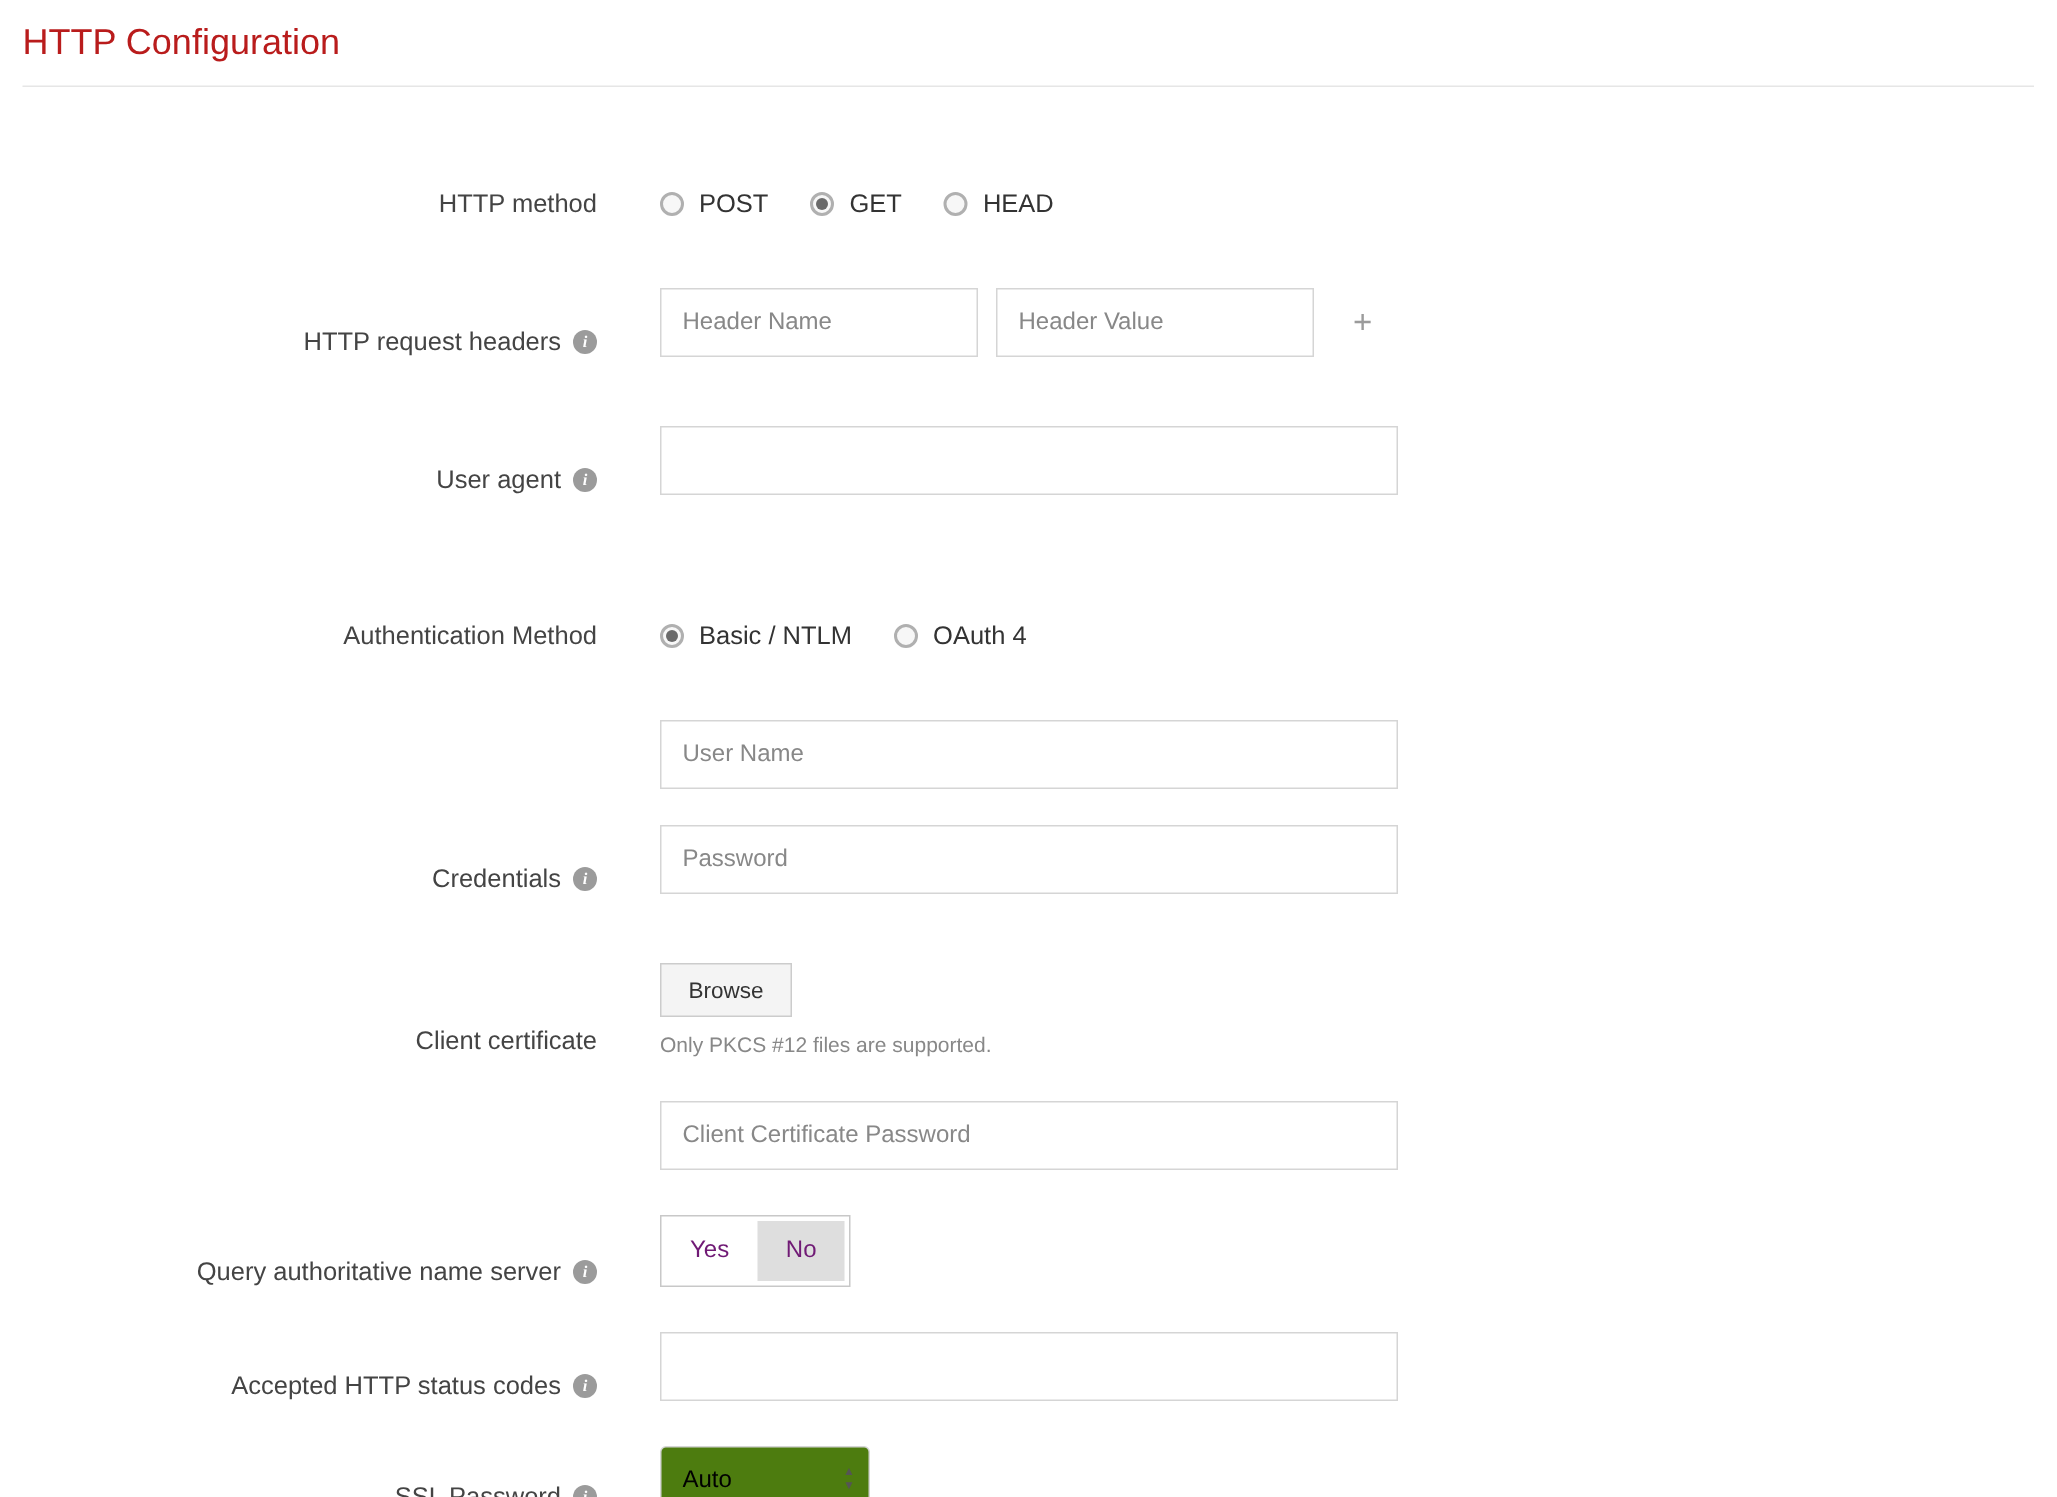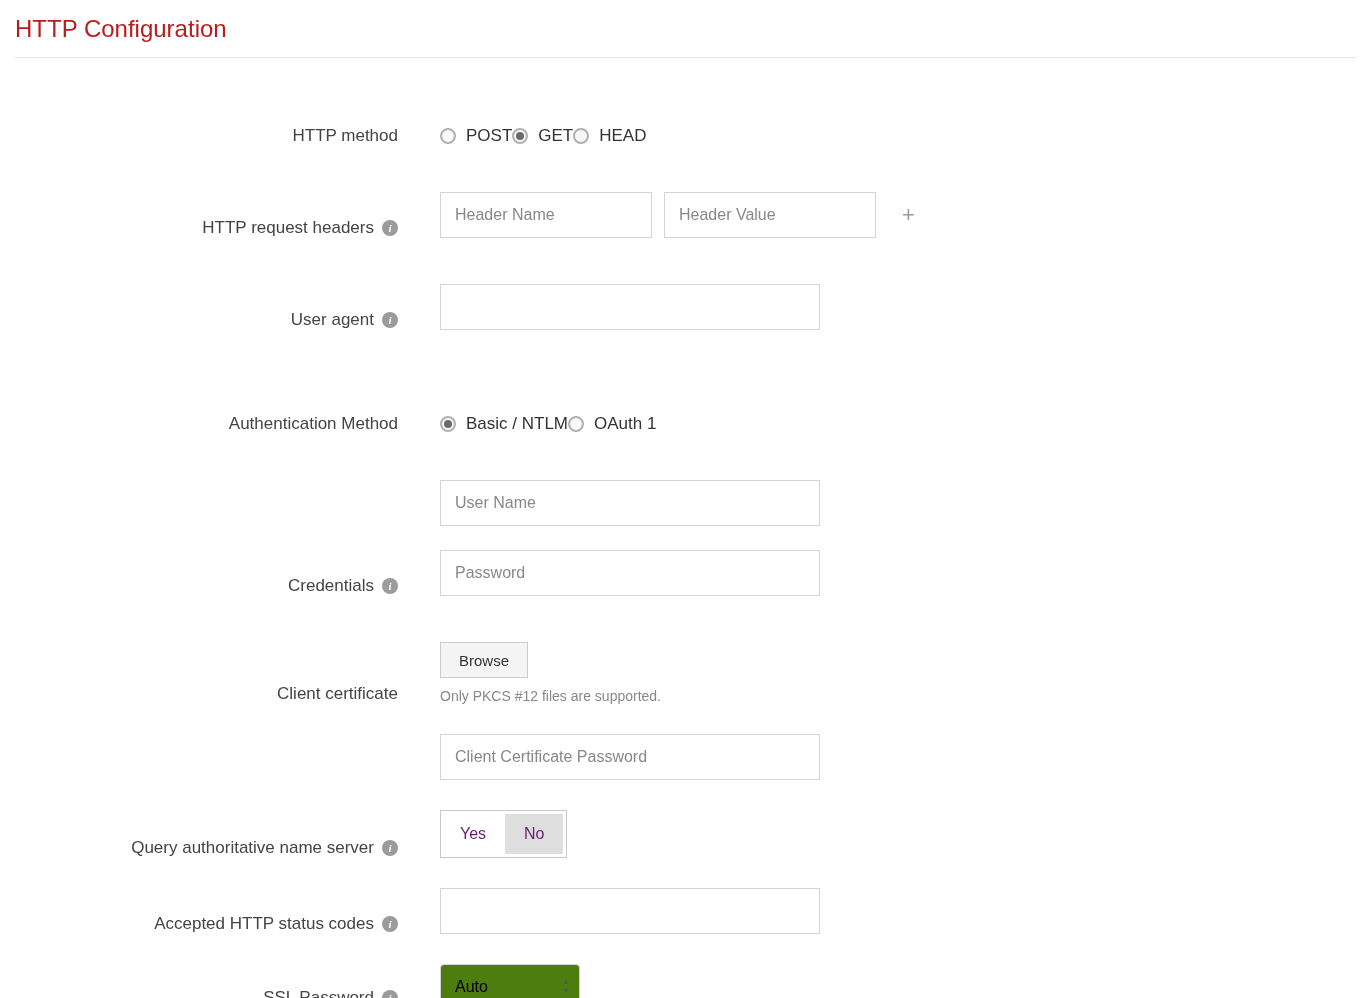--- a/index.html
+++ b/index.html
@@ -59,20 +59,21 @@
     display: inline-flex;
     align-items: center;
     justify-content: center;
     line-height: 1;
     font-family: Georgia, serif;
     font-style: italic;
   }
   .radio-line {
     display: flex;
     align-items: center;
+    gap: 28px;
     padding-top: 6px;
     margin-top: 32px;
   }
   .radio-item {
     display: inline-flex;
     align-items: center;
     gap: 10px;
     font-size: 17px;
   }
   .radio {
@@ -100,21 +101,21 @@
     height: 46px;
     border: 1px solid #d5d5d5;
     font-size: 16px;
     padding: 0 14px;
     color: #333;
     background: #fff;
     outline: none;
   }
   input.text::placeholder { color: #888; }
   .w-sm { width: 212px; }
-  .w-md { width: 380px; }
+  .w-md { width: 492px; }
   .w-select { width: 140px; }
   .plus-icon {
     font-size: 22px;
     color: #9b9b9b;
     padding-left: 14px;
     line-height: 1;
     user-select: none;
   }
   .browse-btn {
     height: 36px;
@@ -237,21 +238,21 @@
     <span>Authentication Method</span>
   </div>
   <div class="ctrl-col">
     <div class="radio-line">
       <label class="radio-item">
         <span class="radio checked"></span>
         <span>Basic / NTLM</span>
       </label>
       <label class="radio-item">
         <span class="radio"></span>
-        <span>OAuth 1</span>
+        <span>OAuth 4</span>
       </label>
     </div>
   </div>
 </div>
 
 <div class="form-row">
   <div class="label-col">
     <span>Credentials</span>
     <span class="info-icon">i</span>
   </div>

